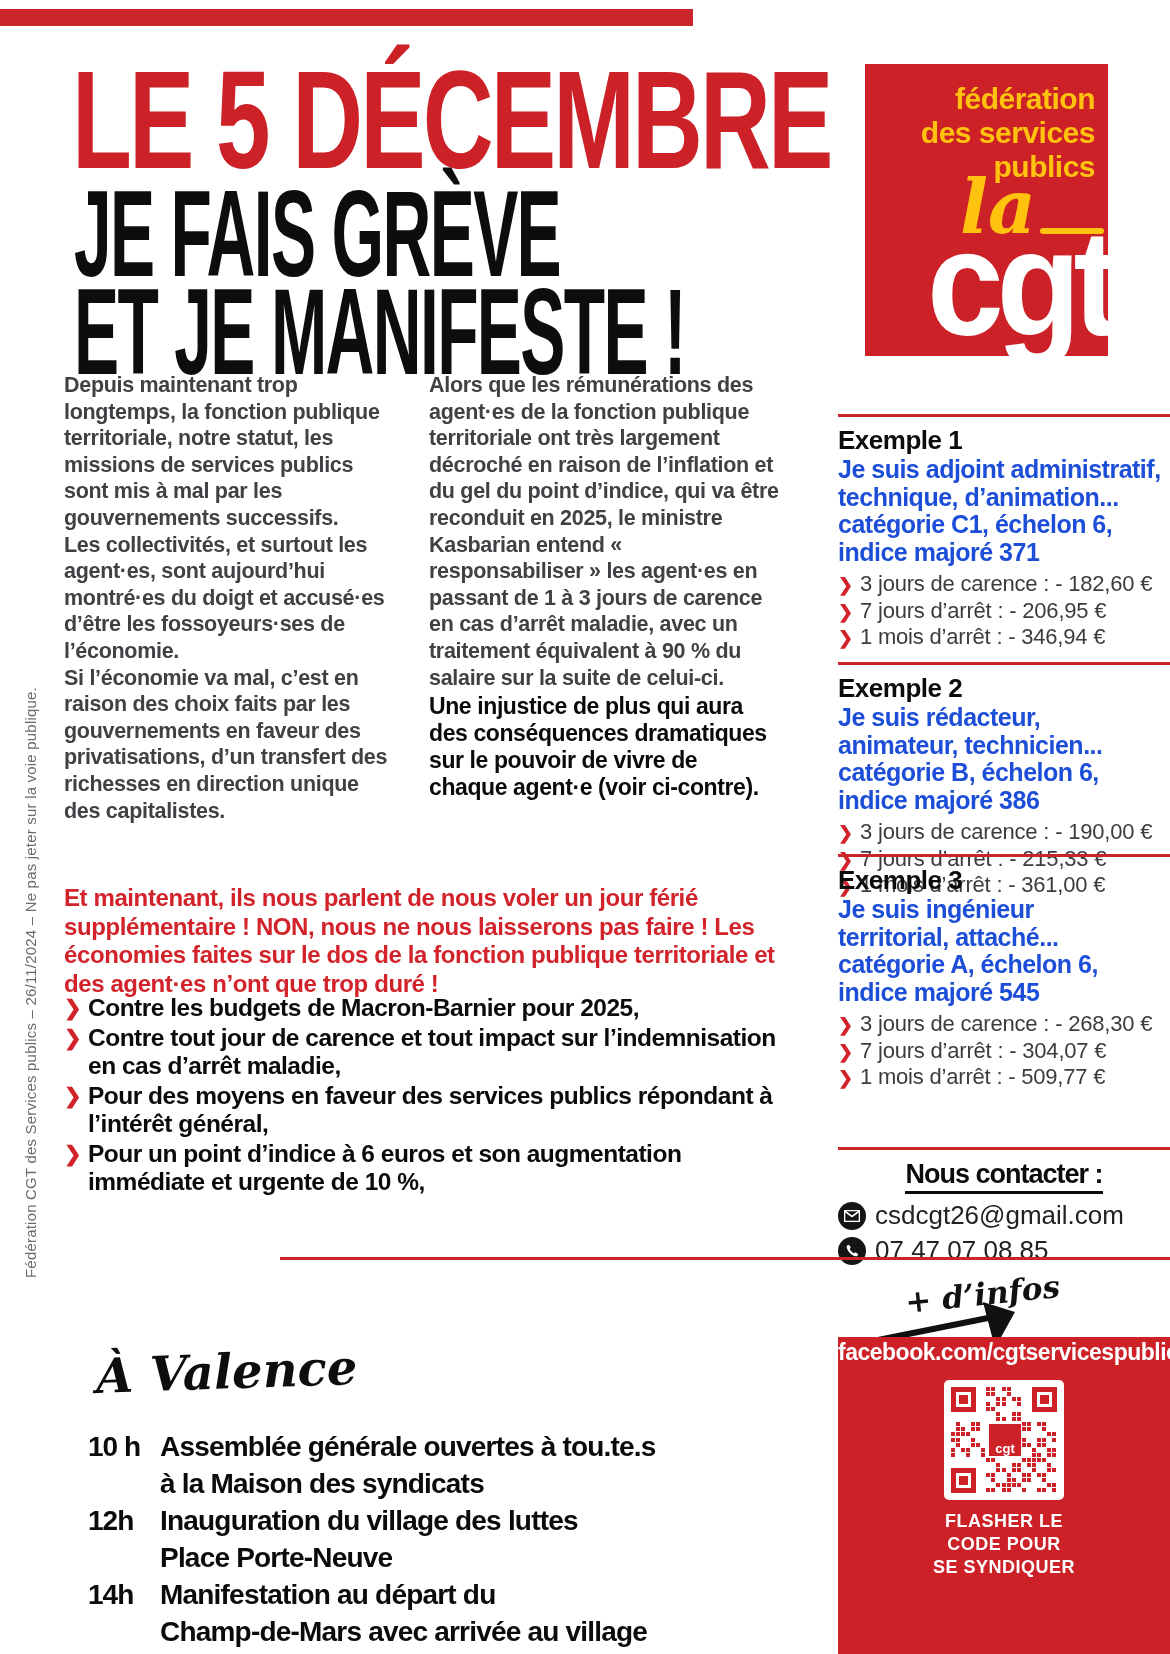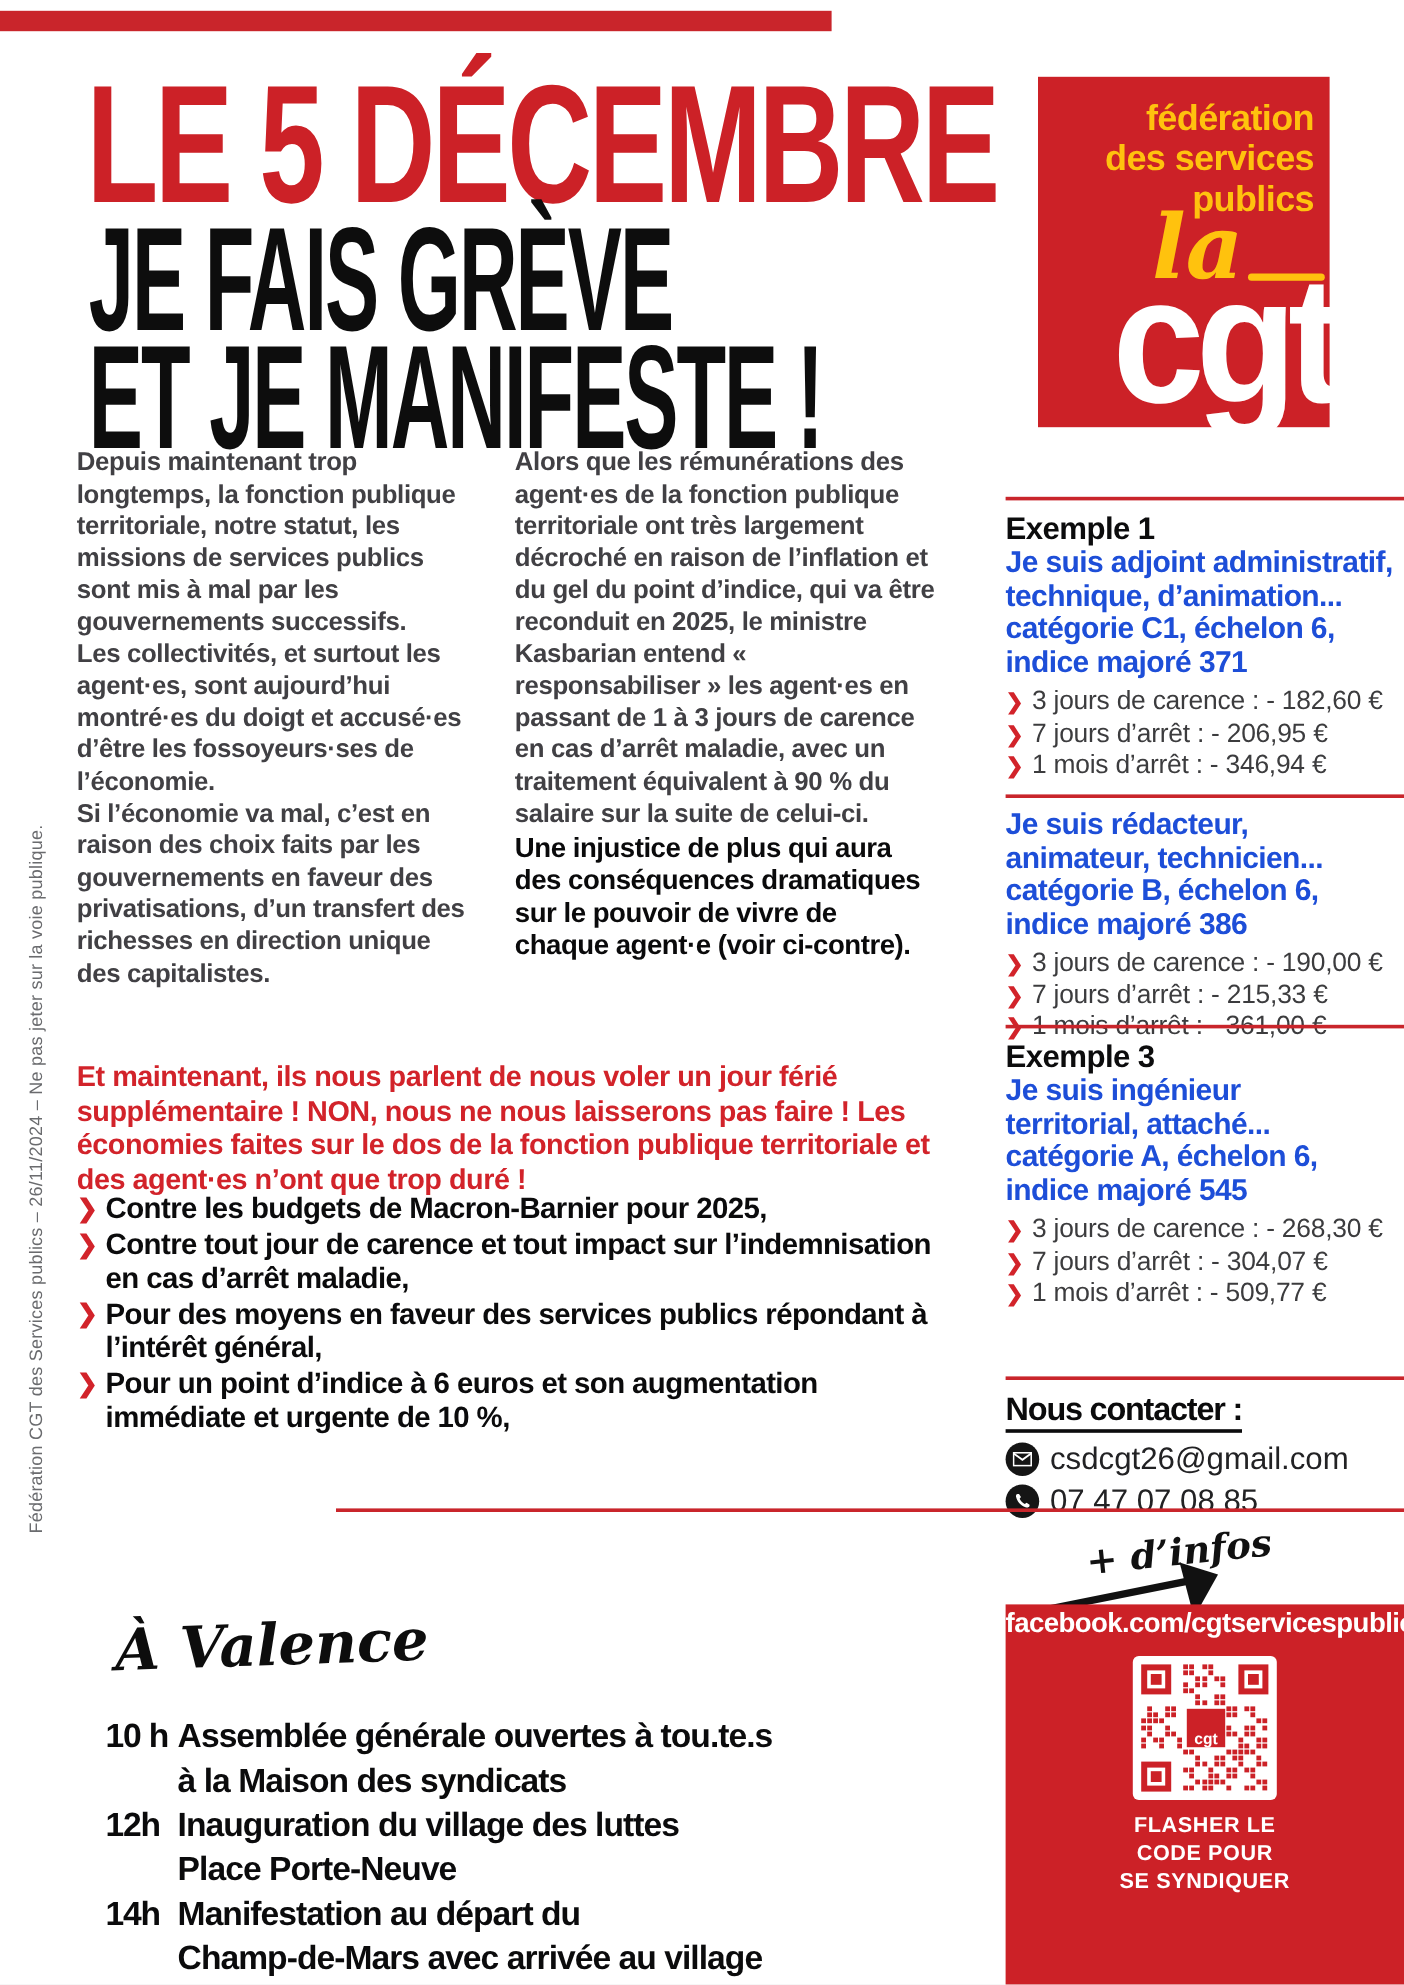--- a/index.html
+++ b/index.html
@@ -51,32 +51,32 @@
   .chev{position:absolute;left:0;top:0;color:#d2232a;font-weight:900;font-size:21px;}
 
   .hr-long{left:280px;top:1257px;width:890px;height:3px;background:#c9252b;}
   .para-next{left:64px;top:1284px;width:700px;font-size:23px;font-weight:400;line-height:29px;color:#343436;}
 
   .valence-title{left:95px;top:1348px;font-family:"DejaVu Serif",serif;font-style:italic;font-weight:700;
                  font-size:48px;color:#0d0d0d;transform:rotate(-2deg);transform-origin:left top;}
   .schedule{left:88px;top:1428px;width:640px;}
   .event{display:flex;margin:0;}
   .event .time{width:60px;flex:0 0 60px;font-size:28px;font-weight:900;color:#0b0b0c;line-height:37px;letter-spacing:-1px;}
-  .event .lines{font-size:28px;font-weight:900;color:#0b0b0c;line-height:37px;letter-spacing:-0.8px;}
+  .event .lines{font-size:28px;font-weight:900;color:#0b0b0c;line-height:37px;letter-spacing:-0.8px;margin-left:12px;}
 
   
   .ex{left:838px;width:332px;}
   .ex-rule{height:3px;background:#c9252b;margin-bottom:9px;}
   .ex-title{font-size:26px;font-weight:900;color:#0c0c0d;letter-spacing:-0.5px;line-height:28px;margin-bottom:2px;}
   .ex-sub{font-size:25px;font-weight:900;color:#1d4ed8;line-height:27.5px;letter-spacing:-0.5px;margin-bottom:5px;}
   .ex-item{position:relative;padding-left:22px;font-size:22px;font-weight:400;color:#3c3c3e;line-height:26.5px;letter-spacing:-0.2px;}
   .ex-item .chev{font-size:18px;top:1px;}
 
   
-  .contact{left:838px;top:1147px;width:332px;}
+  .contact{left:838px;top:1147px;width:332px;text-align:center;}
   .contact-title{display:inline-block;font-size:27px;font-weight:900;color:#0b0b0c;letter-spacing:-1px;
                  border-bottom:3px solid #0b0b0c;padding-bottom:1px;margin-bottom:6px;}
   .c-row{display:flex;align-items:center;gap:9px;margin-bottom:4px;font-size:26px;color:#222224;}
   .c-ic{width:28px;height:28px;border-radius:50%;background:#151515;flex:0 0 28px;
         display:flex;align-items:center;justify-content:center;}
   .c-ic svg{display:block;}
 
   
   .infos-label{left:905px;top:1276px;font-family:"DejaVu Serif",serif;font-style:italic;font-weight:700;
                font-size:31px;color:#111;transform:rotate(-6deg);}
@@ -142,20 +142,21 @@
 technique, d’animation...
 catégorie C1, échelon 6,
 indice majoré 371</div>
     <div class="ex-item"><span class="chev">❯</span><span>3 jours de carence : - 182,60 €</span></div>
     <div class="ex-item"><span class="chev">❯</span><span>7 jours d’arrêt : - 206,95 €</span></div>
     <div class="ex-item"><span class="chev">❯</span><span>1 mois d’arrêt : - 346,94 €</span></div>
   </div>
 
   <div class="abs ex" style="top:662px">
     <div class="ex-rule"></div>
+    <div class="ex-title">Exemple 2</div>
     <div class="ex-sub pre">Je suis rédacteur,
 animateur, technicien...
 catégorie B, échelon 6,
 indice majoré 386</div>
     <div class="ex-item"><span class="chev">❯</span><span>3 jours de carence : - 190,00 €</span></div>
     <div class="ex-item"><span class="chev">❯</span><span>7 jours d’arrêt : - 215,33 €</span></div>
     <div class="ex-item"><span class="chev">❯</span><span>1 mois d’arrêt : - 361,00 €</span></div>
   </div>
 
   <div class="abs ex" style="top:854px">

